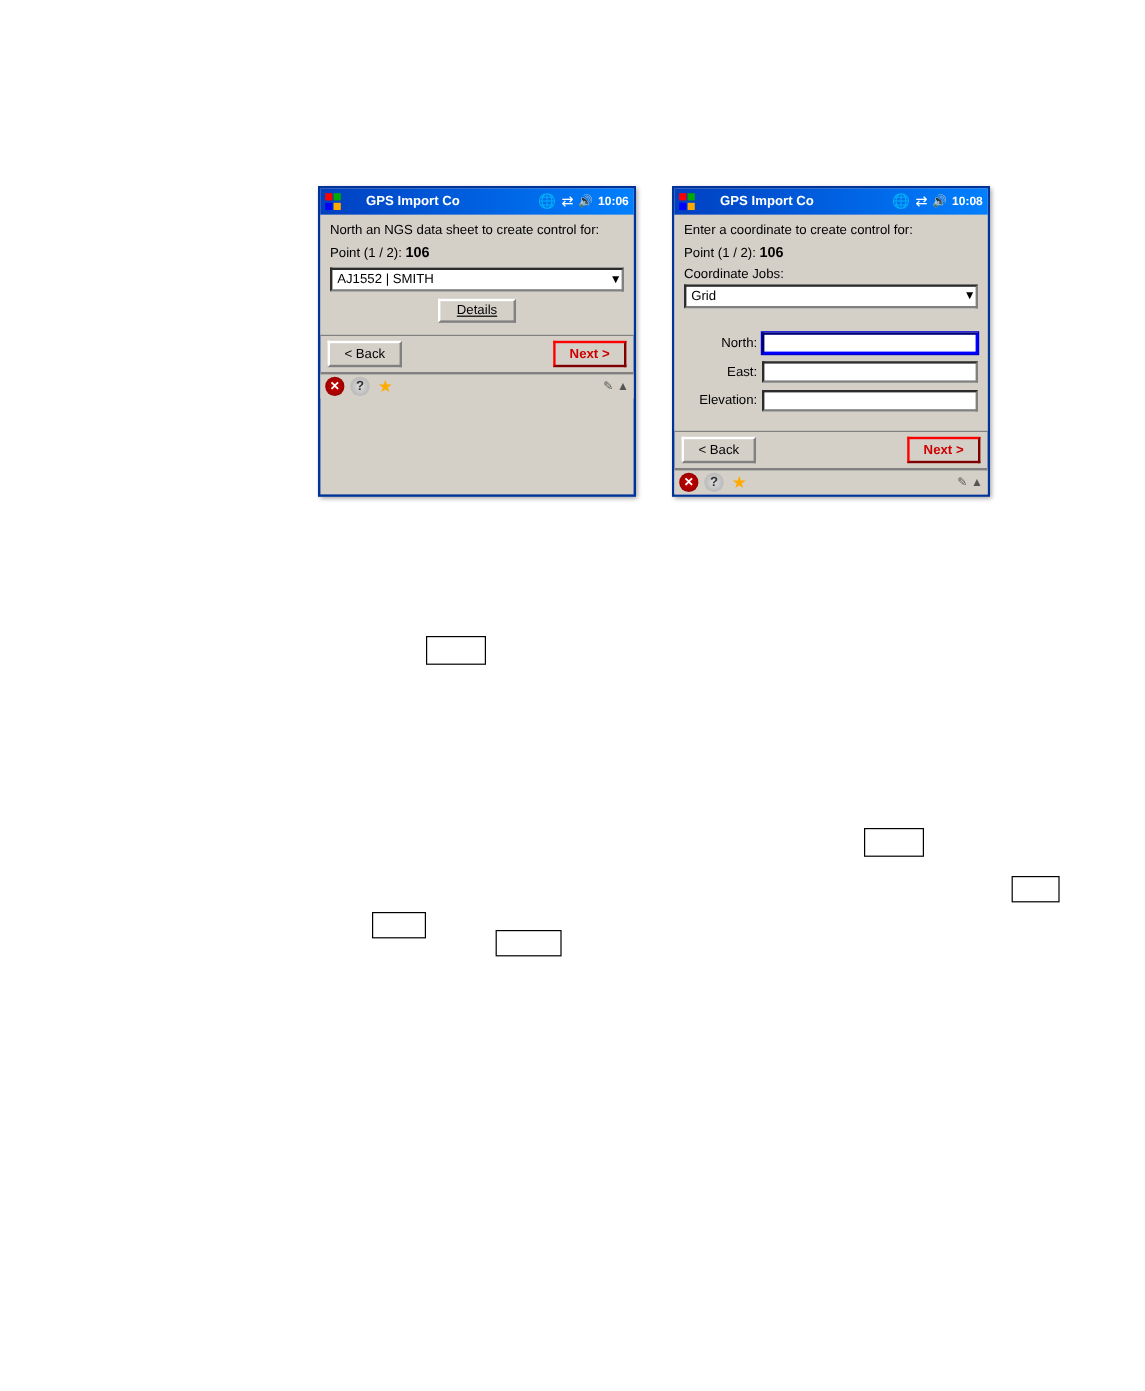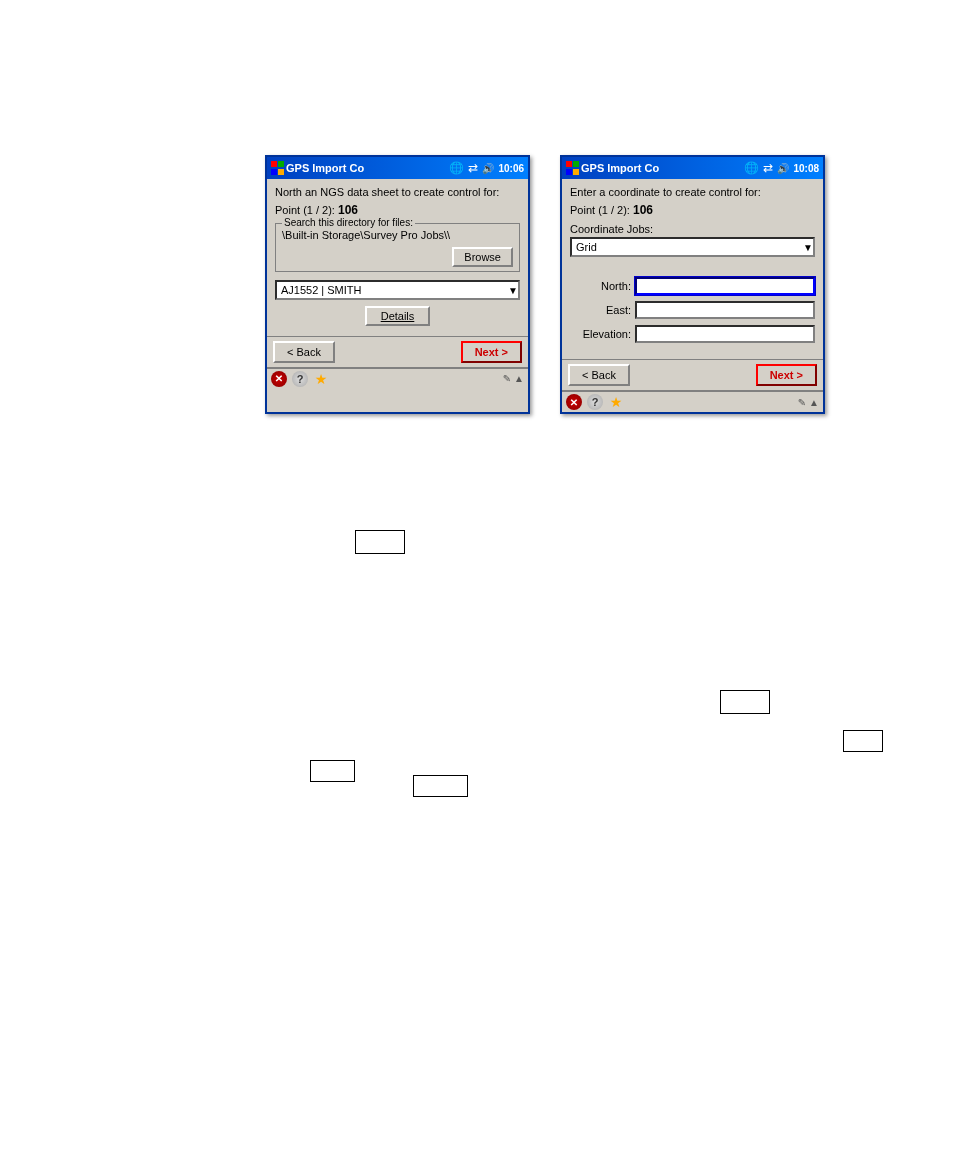--- a/index.html
+++ b/index.html
@@ -36,21 +36,21 @@
       display: flex;
       align-items: center;
       justify-content: space-between;
       padding: 2px 4px;
       height: 22px;
     }
 
     .title-bar-left {
       display: flex;
       align-items: center;
-      gap: 1px;
+      gap: 20px;
       font-size: 11px;
       font-weight: bold;
     }
 
     .windows-logo {
       width: 14px;
       height: 14px;
       display: inline-flex;
       flex-wrap: wrap;
       gap: 1px;
@@ -323,25 +323,20 @@
       </div>
     </div>
 
     <div class="dialog-content">
       <div class="dialog-instruction">North an NGS data sheet to create control for:</div>
 
       <div class="point-row">
         <span>Point (1 / 2):</span>&nbsp;<span class="point-num">106</span>
       </div>
 
-      <div class="group-box">
-        <span class="group-box-label">Search this directory for files:</span>
-        <div class="directory-path">\Built-in Storage\Survey Pro Jobs\\</div>
-        <button class="browse-btn">Browse</button>
-      </div>
 
 
       <div class="select-wrapper">
         <select class="win-select">
           <option>AJ1552 | SMITH</option>
         </select>
         <span class="select-arrow">▼</span>
       </div>
 
       <button class="details-btn">Details</button>

